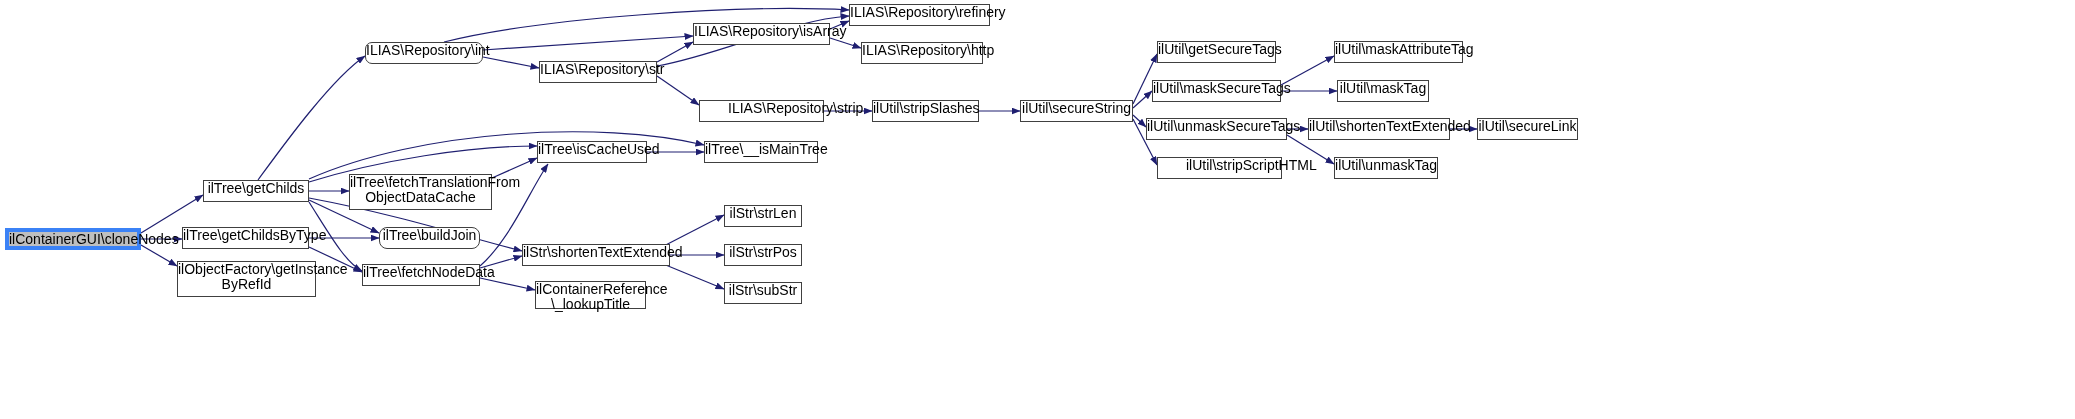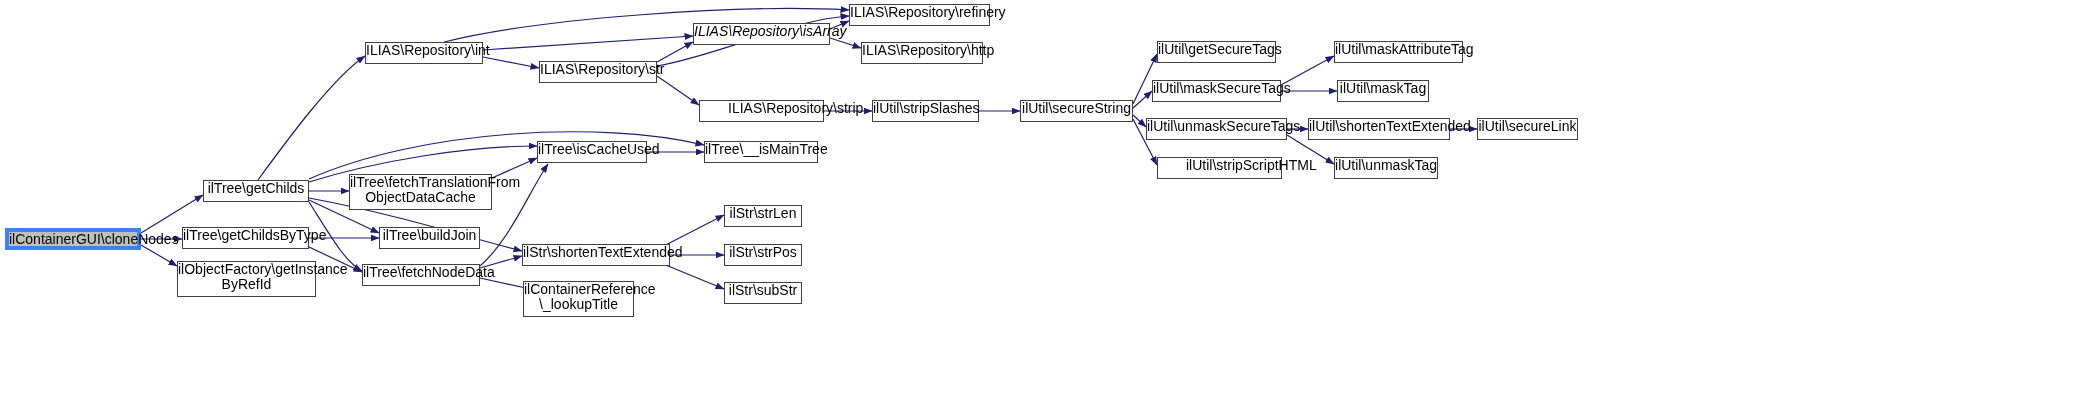--- a/index.html
+++ b/index.html
@@ -100,33 +100,33 @@
       </g>
   </svg>
   <div id="nodes-group">
       <div class="node highlight" style="left: 5px; top: 228px; width: 136px; height: 22px;"><span class="node-label">ilContainerGUI\cloneNodes</span></div>
       <div class="node" style="left: 203px; top: 180px; width: 106px; height: 22px;"><span class="node-label">ilTree\getChilds</span></div>
       <div class="node" style="left: 182px; top: 227px; width: 127px; height: 22px;"><span class="node-label">ilTree\getChildsByType</span></div>
       <div class="node" style="left: 177px; top: 261px; width: 139px; height: 36px;"><span class="node-label">ilObjectFactory\getInstance
 ByRefId</span></div>
       <div class="node" style="left: 349px; top: 174px; width: 143px; height: 36px;"><span class="node-label">ilTree\fetchTranslationFrom
 ObjectDataCache</span></div>
-      <div class="node" style="left: 379px; top: 227px; width: 101px; height: 22px;"><span class="node-label">ilTree\buildJoin</span></div>
+      <div class="node" style="left: 379px; top: 227px; width: 101px; height: 22px; border-radius: 8px;"><span class="node-label">ilTree\buildJoin</span></div>
       <div class="node" style="left: 362px; top: 264px; width: 118px; height: 22px;"><span class="node-label">ilTree\fetchNodeData</span></div>
       <div class="node" style="left: 522px; top: 244px; width: 148px; height: 22px;"><span class="node-label">ilStr\shortenTextExtended</span></div>
-      <div class="node" style="left: 523px; top: 281px; width: 111px; height: 36px;"><span class="node-label">ilContainerReference
+      <div class="node" style="left: 535px; top: 281px; width: 111px; height: 28px;"><span class="node-label">ilContainerReference
 \_lookupTitle</span></div>
       <div class="node" style="left: 724px; top: 205px; width: 78px; height: 22px;"><span class="node-label">ilStr\strLen</span></div>
       <div class="node" style="left: 724px; top: 244px; width: 78px; height: 22px;"><span class="node-label">ilStr\strPos</span></div>
       <div class="node" style="left: 724px; top: 282px; width: 78px; height: 22px;"><span class="node-label">ilStr\subStr</span></div>
       <div class="node" style="left: 537px; top: 141px; width: 110px; height: 22px;"><span class="node-label">ilTree\isCacheUsed</span></div>
       <div class="node" style="left: 704px; top: 141px; width: 114px; height: 22px;"><span class="node-label">ilTree\__isMainTree</span></div>
-      <div class="node" style="left: 365px; top: 42px; width: 118px; height: 22px;"><span class="node-label">ILIAS\Repository\int</span></div>
+      <div class="node" style="left: 365px; top: 42px; width: 118px; height: 22px; border-radius: 7px;"><span class="node-label">ILIAS\Repository\int</span></div>
       <div class="node" style="left: 539px; top: 61px; width: 118px; height: 22px;"><span class="node-label">ILIAS\Repository\str</span></div>
-      <div class="node" style="left: 693px; top: 23px; width: 137px; height: 22px; font-style: italic;"><span class="node-label">ILIAS\Repository\isArray</span></div>
+      <div class="node" style="left: 693px; top: 23px; width: 137px; height: 22px;"><span class="node-label">ILIAS\Repository\isArray</span></div>
       <div class="node" style="left: 699px; top: 100px; width: 125px; height: 22px; padding-left: 28px;"><span class="node-label">ILIAS\Repository\strip</span></div>
       <div class="node" style="left: 849px; top: 4px; width: 141px; height: 22px;"><span class="node-label">ILIAS\Repository\refinery</span></div>
       <div class="node" style="left: 861px; top: 42px; width: 122px; height: 22px;"><span class="node-label">ILIAS\Repository\http</span></div>
       <div class="node" style="left: 872px; top: 100px; width: 107px; height: 22px;"><span class="node-label">ilUtil\stripSlashes</span></div>
       <div class="node" style="left: 1020px; top: 100px; width: 113px; height: 22px;"><span class="node-label">ilUtil\secureString</span></div>
       <div class="node" style="left: 1157px; top: 41px; width: 119px; height: 22px;"><span class="node-label">ilUtil\getSecureTags</span></div>
       <div class="node" style="left: 1152px; top: 80px; width: 129px; height: 22px;"><span class="node-label">ilUtil\maskSecureTags</span></div>
       <div class="node" style="left: 1146px; top: 118px; width: 141px; height: 22px;"><span class="node-label">ilUtil\unmaskSecureTags</span></div>
       <div class="node" style="left: 1157px; top: 157px; width: 125px; height: 22px; padding-left: 28px;"><span class="node-label">ilUtil\stripScriptHTML</span></div>
       <div class="node" style="left: 1334px; top: 41px; width: 129px; height: 22px;"><span class="node-label">ilUtil\maskAttributeTag</span></div>

